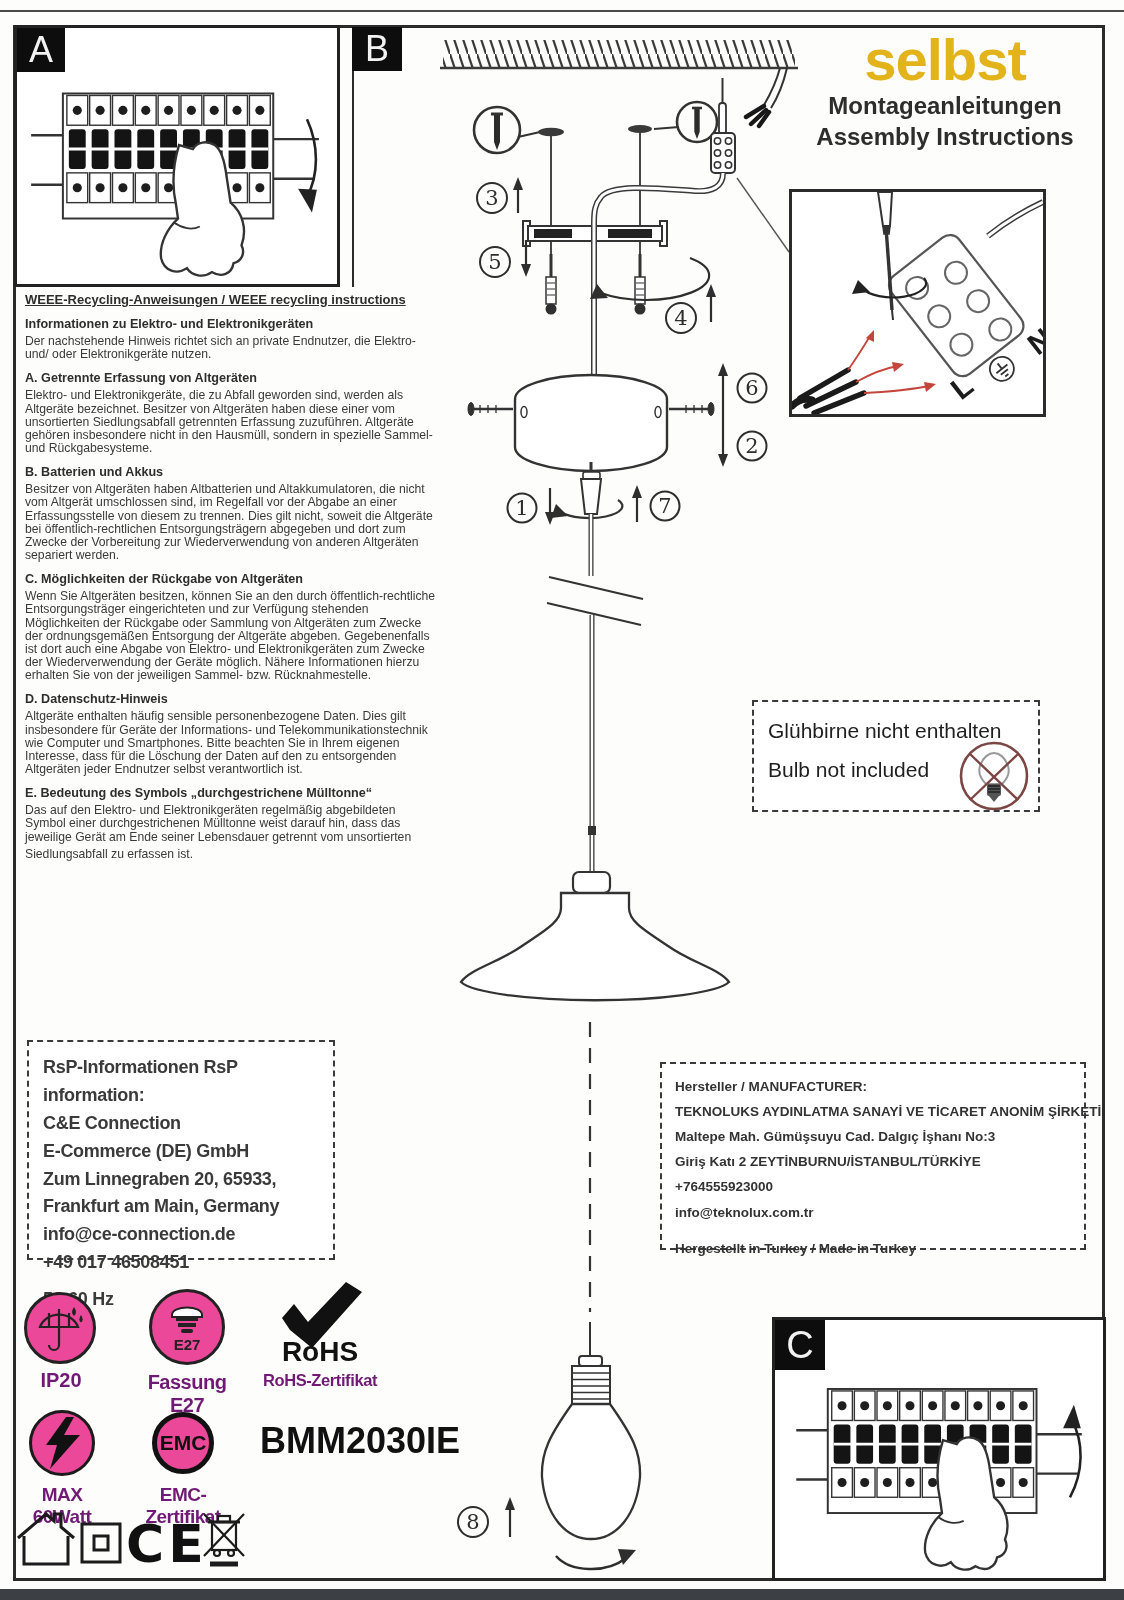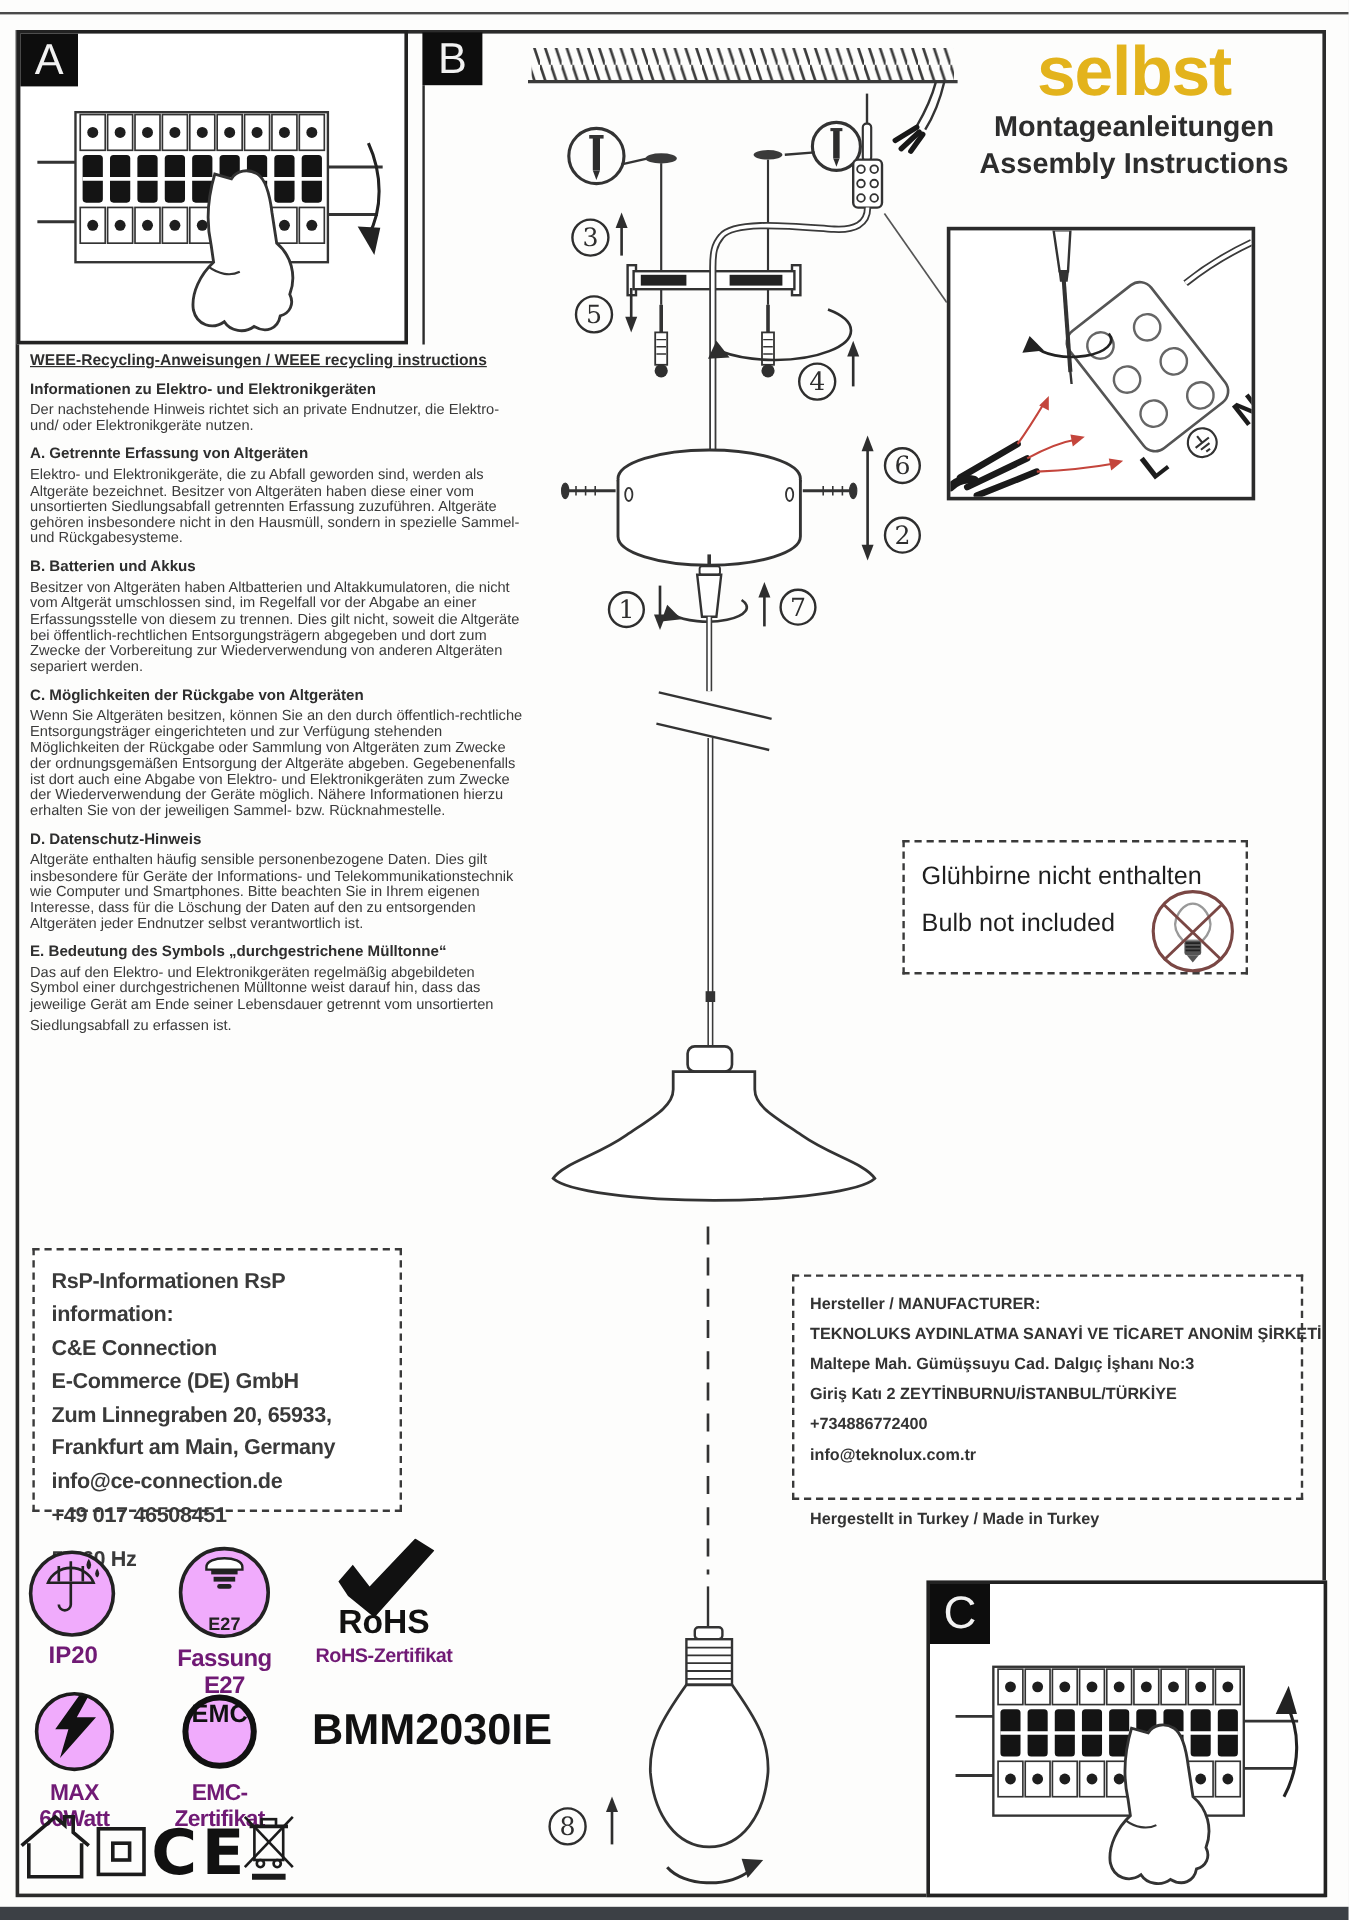--- a/index.html
+++ b/index.html
@@ -31,29 +31,29 @@
   #weee .closing{margin-top:4px;}
   
   .dash-box{border:2px dashed #3a3a3a;background:#fff;box-sizing:border-box;z-index:2;}
   #bulb-notice{left:752px;top:700px;width:288px;height:112px;padding:10px 14px;}
   #bulb-notice .bn-line{font-size:21px;color:#1f1f1f;line-height:1.85;}
   #rsp-box{left:27px;top:1040px;width:308px;height:220px;padding:12px 14px;}
   #rsp-box div{font-size:18px;font-weight:700;letter-spacing:-0.3px;color:#3a3a3a;line-height:1.55;}
   #rsp-box .freq{margin-top:9px;}
   #manufacturer-box{left:660px;top:1062px;width:426px;height:188px;padding:10px 13px;}
   #manufacturer-box div{font-size:13.5px;font-weight:700;color:#333;line-height:1.86;white-space:nowrap;}
-  #manufacturer-box .mf-footer{margin-top:28px;}
+  #manufacturer-box .mf-footer{margin-top:11px;}
   
   #wiring-inset{left:789px;top:189px;width:257px;height:228px;border:3px solid #2b2b2b;background:#fff;
                 box-sizing:border-box;z-index:2;}
   
   #model-number{left:260px;top:1420px;font-size:36px;font-weight:700;color:#111;z-index:2;letter-spacing:0px;}
   
-  .ring{border-radius:50%;box-sizing:border-box;background:#f0abfc;display:flex;align-items:center;
-        justify-content:space-between;flex-direction:column;z-index:2;}
+  .ring{border-radius:50%;box-sizing:border-box;background:#ec4899;display:flex;align-items:center;
+        justify-content:center;flex-direction:column;z-index:2;}
   .cert-label{font-weight:700;color:#701a75;text-align:center;z-index:2;}
   #ip20-ring{left:24px;top:1292px;width:72px;height:72px;border:3px solid #222;}
   #ip20-label{left:18px;top:1369px;width:86px;font-size:20px;}
   #e27-ring{left:149px;top:1289px;width:76px;height:76px;border:3px solid #222;}
   #e27-label{left:132px;top:1371px;width:110px;font-size:20px;letter-spacing:-0.5px;}
   #rohs-wrap{left:278px;top:1282px;width:84px;text-align:center;z-index:2;}
   #rohs-title{font-size:28px;font-weight:700;color:#111;margin-top:-12px;}
   #rohs-label{left:262px;top:1371px;width:116px;font-size:16.5px;letter-spacing:-0.4px;}
   #bolt-ring{left:29px;top:1410px;width:66px;height:66px;border:3.5px solid #1b1b1b;}
   #bolt-label{left:16px;top:1484px;width:92px;font-size:19px;letter-spacing:-0.5px;}
@@ -456,21 +456,21 @@
     <div>info@ce-connection.de</div>
     <div>+49 017 46508451</div>
     <div class="freq">50-60 Hz</div>
   </div>
 
   <div class="abs dash-box" id="manufacturer-box">
     <div>Hersteller / MANUFACTURER:</div>
     <div>TEKNOLUKS AYDINLATMA SANAYİ VE TİCARET ANONİM ŞİRKETİ</div>
     <div>Maltepe Mah. Gümüşsuyu Cad. Dalgıç İşhanı No:3</div>
     <div>Giriş Katı 2 ZEYTİNBURNU/İSTANBUL/TÜRKİYE</div>
-    <div>+734886772400</div>
+    <div>+764555923000</div>
     <div>info@teknolux.com.tr</div>
     <div class="mf-footer">Hergestellt in Turkey / Made in Turkey</div>
   </div>
 
   <div class="abs ring" id="ip20-ring">
     <svg width="48" height="50" viewBox="0 0 48 50">
       <g stroke="#222" fill="none" stroke-width="2.2">
         <path d="M4,24 A20,18 0 0 1 42,24 Z"></path>
         <path d="M13,10 L13,23 M23,6 L23,23 M33,10 L33,23"></path>
         <path d="M23,24 L23,42 A5,5 0 0 1 13,42"></path>

